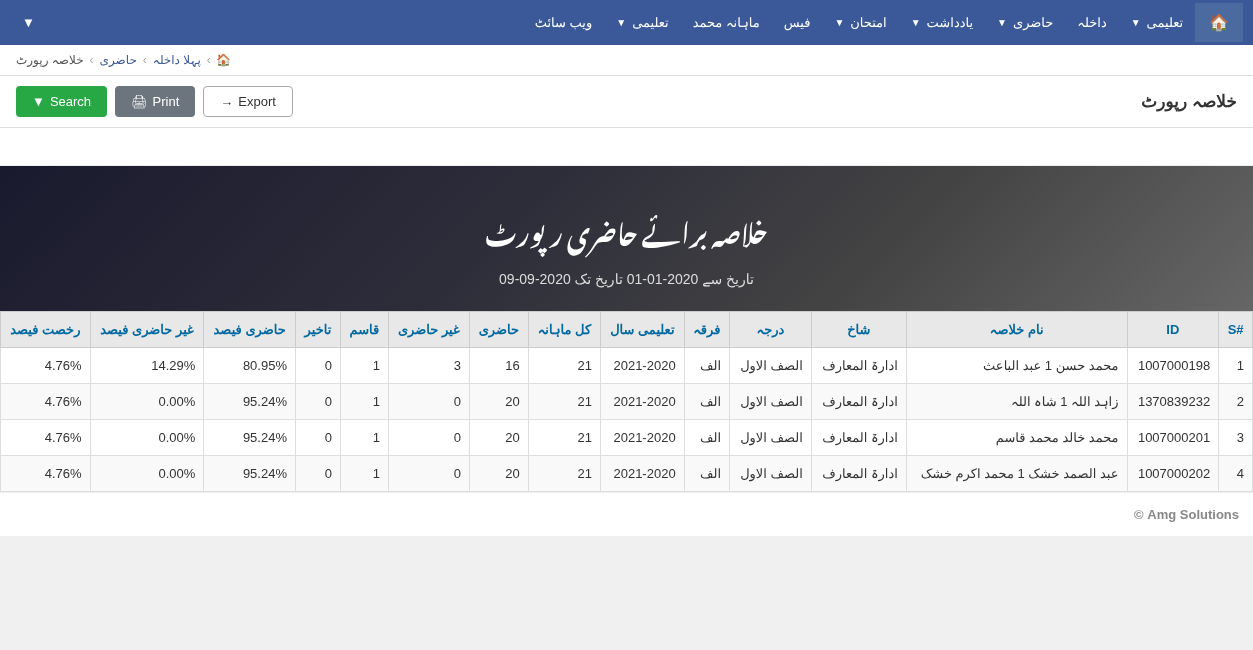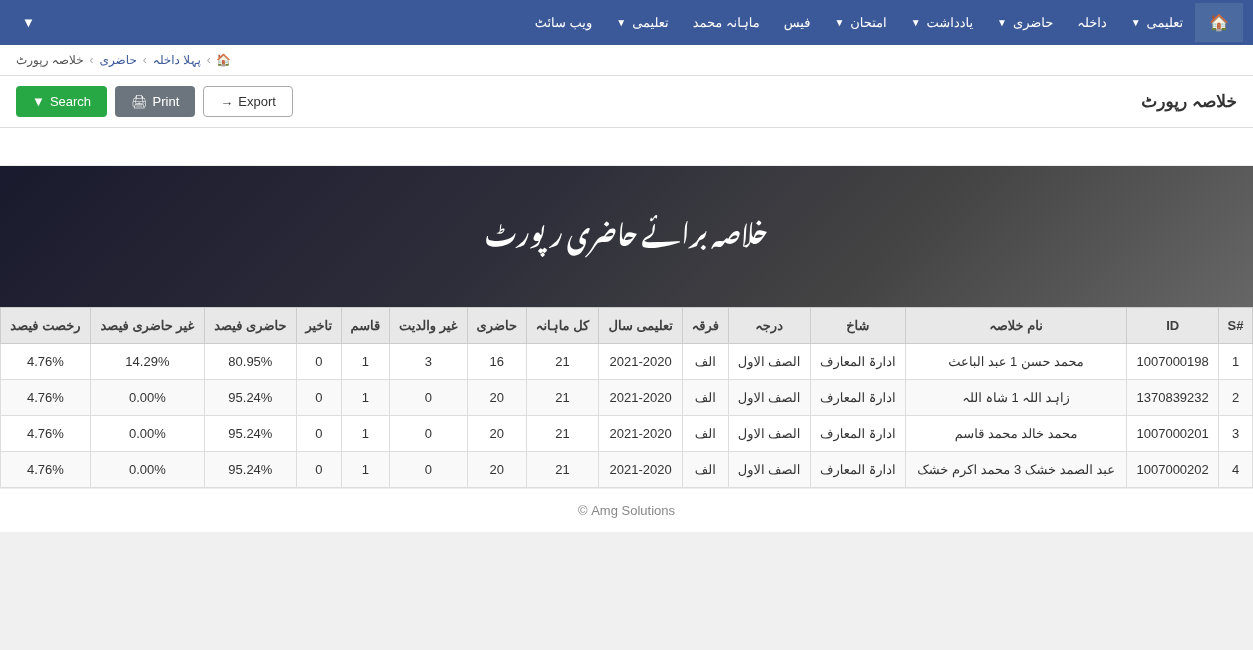--- a/index.html
+++ b/index.html
@@ -108,21 +108,21 @@
     .filter-bar {
       background: white;
       padding: 8px 16px;
       border-bottom: 1px solid #eee;
       height: 38px;
     }
 
     
     .report-header {
       background: linear-gradient(135deg, #1a1a2e 0%, #2d2d3a 40%, #444 70%, #666 100%);
-      padding: 30px 20px 36px 20px;
+      padding: 30px 20px 24px 20px;
       text-align: center;
       color: white;
       margin: 0;
     }
     .report-main-title {
       font-size: 26px;
       font-weight: bold;
       color: white;
       margin-bottom: 10px;
       font-family: 'Noto Nastaliq Urdu', Arial, sans-serif;
@@ -144,38 +144,39 @@
       font-size: 13px;
     }
     thead tr {
       background: #e8e8e8;
     }
     th {
       padding: 10px 8px;
       border: 1px solid #ccc;
       text-align: center;
       font-weight: bold;
-      color: #404040;
+      color: #0369a1;
     }
     td {
       padding: 10px 8px;
       border: 1px solid #ddd;
-      text-align: center;
+      text-align: right;
       color: #333;
     }
     tbody tr:nth-child(even) { background: #f9f9f9; }
 
     
     .footer {
-      text-align: center;
+      text-align: right;
       padding: 14px;
       background: white;
       color: #888;
       font-size: 13px;
       border-top: 1px solid #eee;
+      font-weight: bold;
     }
   </style>
 </head>
 <body>
 
 <nav class="navbar">
   <div class="navbar-home">🏠</div>
   <div class="navbar-item">
     <span>تعلیمی</span>
     <span class="nav-arrow">▼</span>
@@ -238,36 +239,37 @@
       <span>→</span>
       <span>Export</span>
     </button>
   </div>
 </div>
 
 <div class="filter-bar"></div>
 
 <div class="report-header">
   <div class="report-main-title">خلاصہ برائے حاضری رپورٹ</div>
+  <div class="report-subtitle">تاریخ سے 2020-01-01 تاریخ تک 2020-09-09</div>
 </div>
 
 <div class="table-container">
   <table>
     <thead>
       <tr>
         <th>#S</th>
         <th>ID</th>
         <th>نام خلاصہ</th>
         <th>شاخ</th>
         <th>درجہ</th>
         <th>فرقہ</th>
         <th>تعلیمی سال</th>
         <th>کل ماہانہ</th>
         <th>حاضری</th>
-        <th>غیر والدیت</th>
+        <th>غیر حاضری</th>
         <th>قاسم</th>
         <th>تاخیر</th>
         <th>حاضری فیصد</th>
         <th>غیر حاضری فیصد</th>
         <th>رخصت فیصد</th>
       </tr>
     </thead>
     <tbody id="table-body">
     <tr>
           <td>1</td>
@@ -316,21 +318,21 @@
           <td>0</td>
           <td>1</td>
           <td>0</td>
           <td>95.24%</td>
           <td>0.00%</td>
           <td>4.76%</td>
         </tr>
         <tr>
           <td>4</td>
           <td>1007000202</td>
-          <td>عبد الصمد خشک 3 محمد اکرم خشک</td>
+          <td>عبد الصمد خشک 1 محمد اکرم خشک</td>
           <td>ادارۃ المعارف</td>
           <td>الصف الاول</td>
           <td>الف</td>
           <td>2021-2020</td>
           <td>21</td>
           <td>20</td>
           <td>0</td>
           <td>1</td>
           <td>0</td>
           <td>95.24%</td>

